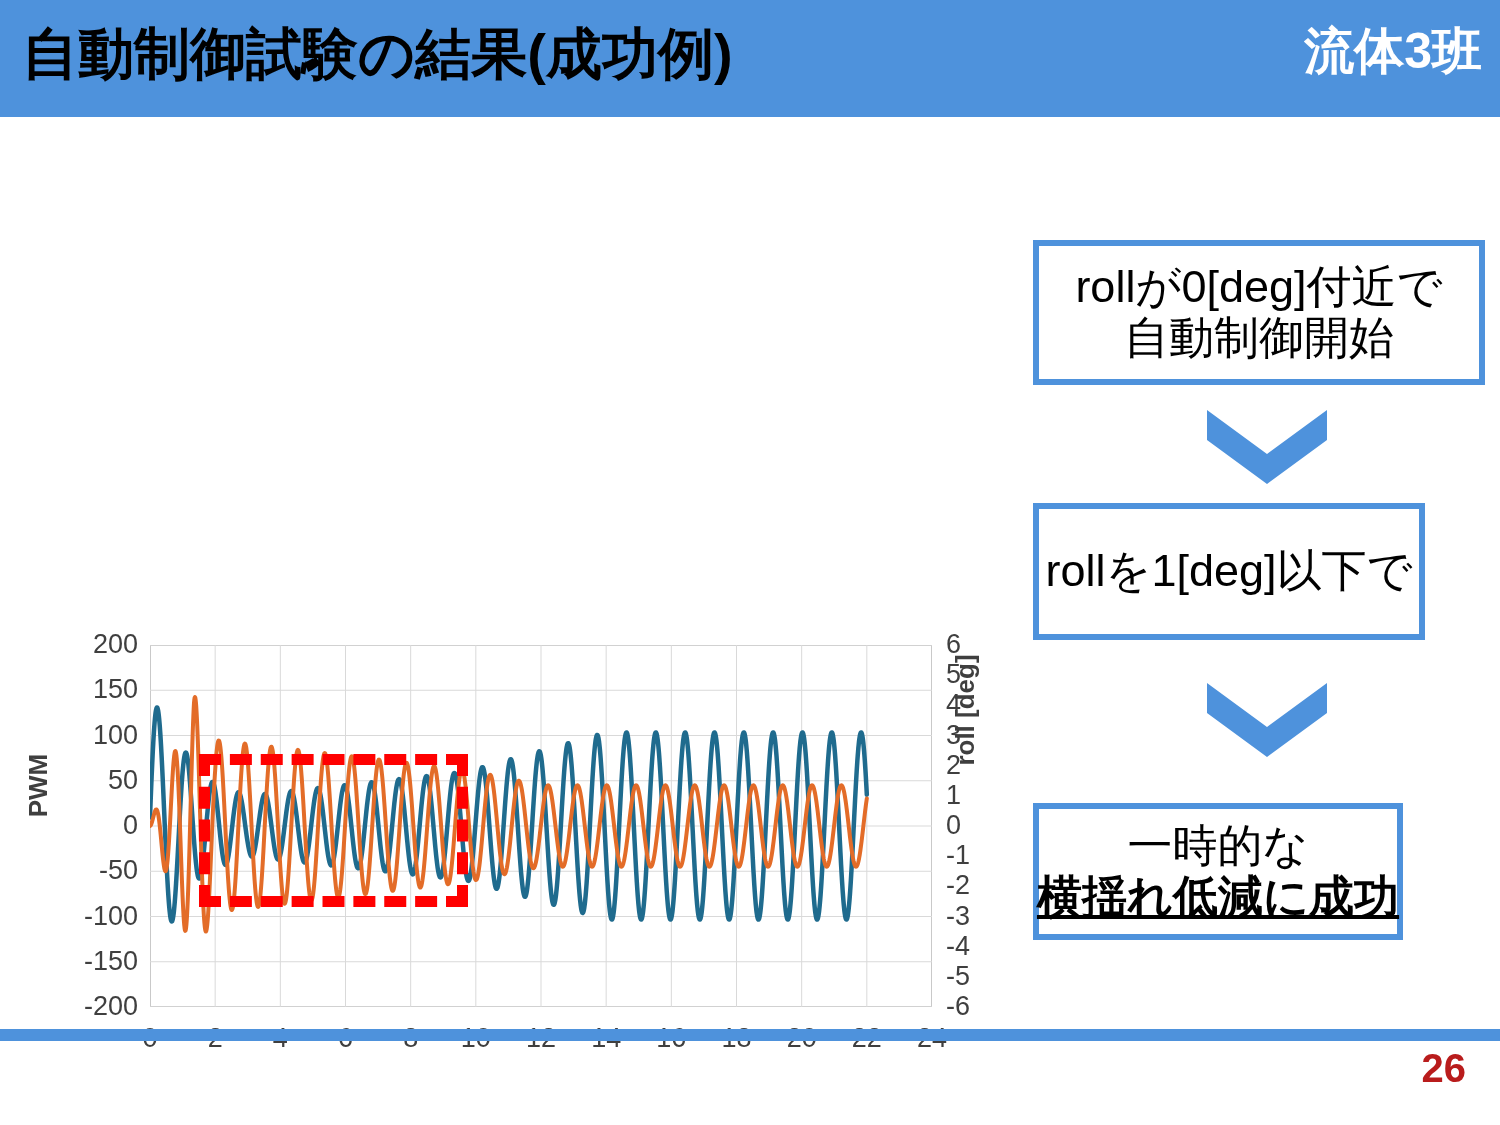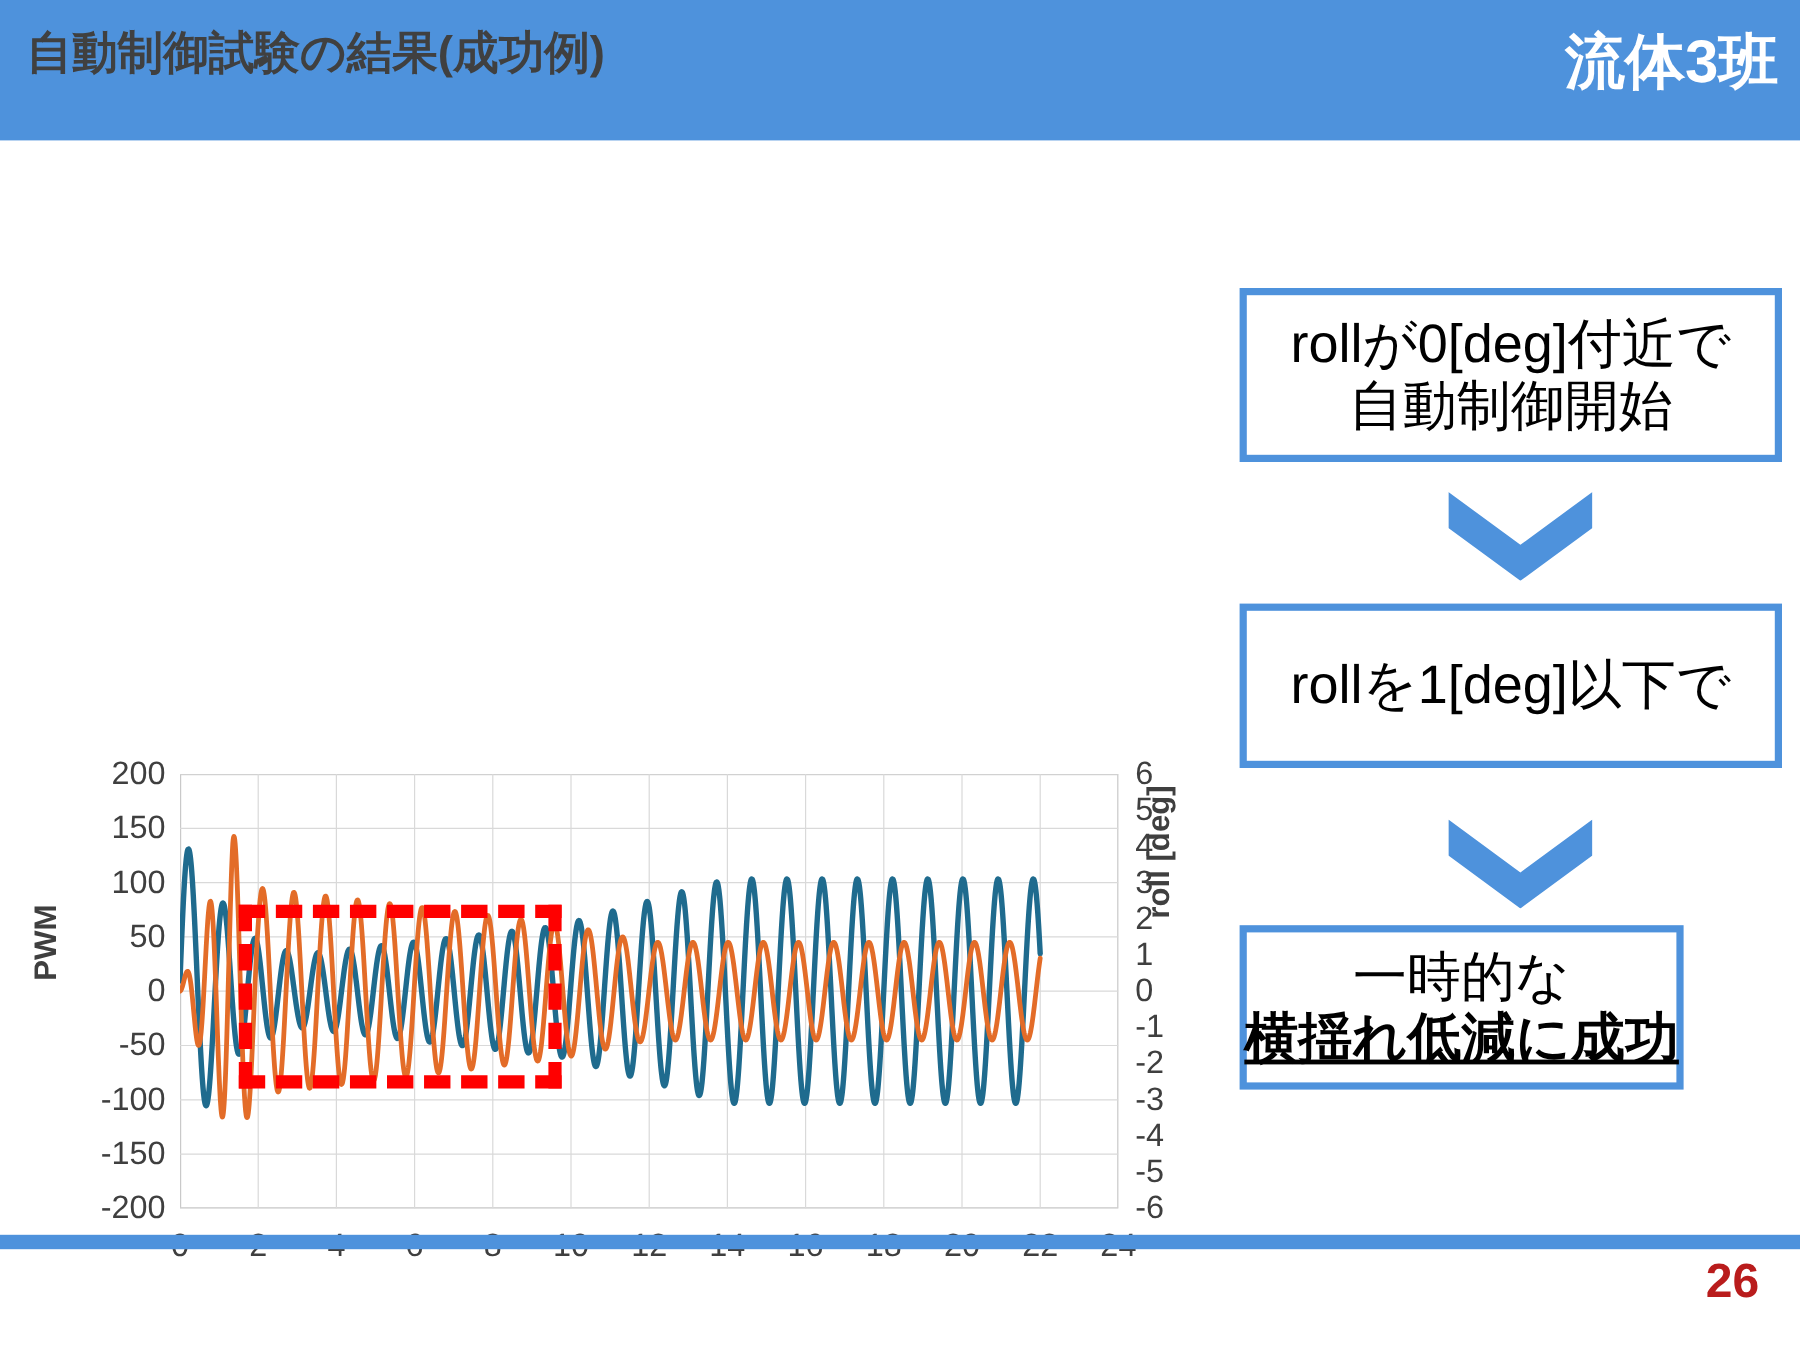--- a/index.html
+++ b/index.html
@@ -10,21 +10,21 @@
   }
   .slide{position:absolute;inset:0;}
 
   
   .header-bar{
     position:absolute;left:0;top:0;width:1500px;height:117px;
     background:#4E92DC;
   }
   .header-title{
     position:absolute;left:22px;top:26px;
-    font-size:38px;font-weight:bold;color:#404040;letter-spacing:0px;
+    font-size:56px;font-weight:bold;color:#000000;letter-spacing:0px;
     white-space:nowrap;line-height:1;
   }
   .header-group{
     position:absolute;right:18px;top:26px;
     font-size:50px;font-weight:bold;color:#ffffff;
     white-space:nowrap;line-height:1;
   }
 
   
   .footer-rule{
@@ -87,22 +87,22 @@
     padding:6px 10px;
   }
   .callout .line{
     font-size:45px;color:#000000;line-height:1.12;white-space:nowrap;
     text-align:center;
   }
   .callout .line.em{
     font-weight:bold;text-decoration:underline;
   }
   .callout-1{left:1033px;top:240px;width:452px;height:145px;}
-  .callout-2{left:1033px;top:503px;width:452px;height:137px;}
-  .callout-3{left:1033px;top:771px;width:370px;height:137px;}
+  .callout-2{left:1033px;top:503px;width:392px;height:137px;}
+  .callout-3{left:1033px;top:803px;width:370px;height:137px;}
 
   .chevron{position:absolute;width:120px;height:74px;}
   .chevron-1{left:1207px;top:410px;}
   .chevron-2{left:1207px;top:683px;}
 </style>
 </head>
 <body>
 
 <div class="slide">
 

